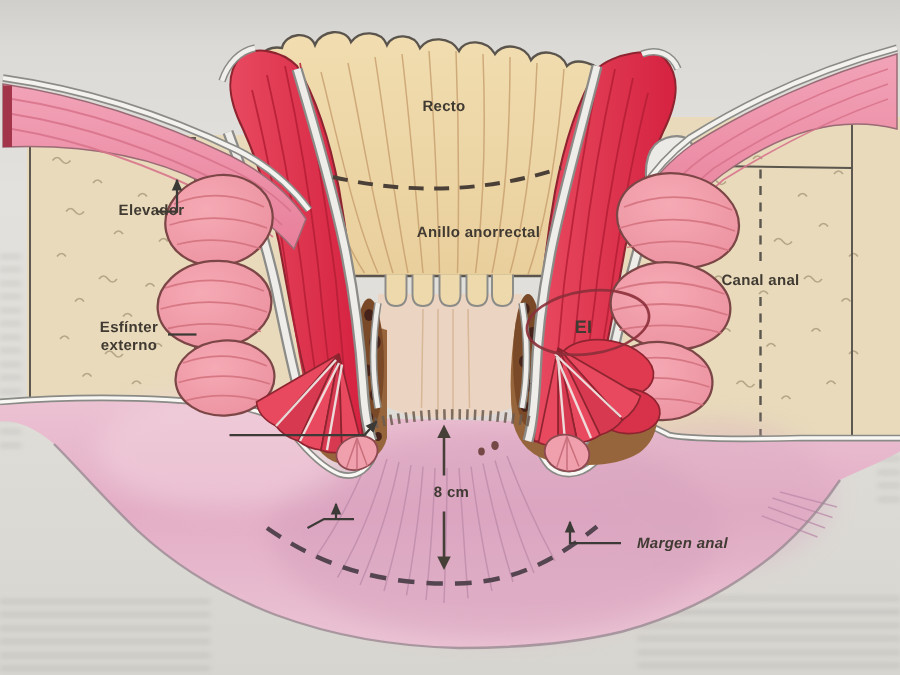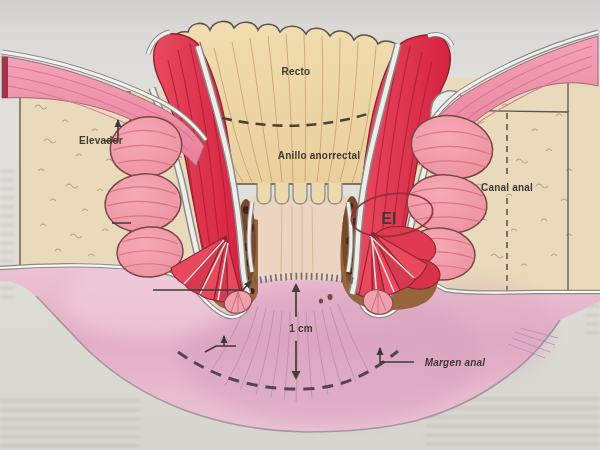--- a/index.html
+++ b/index.html
@@ -15,21 +15,21 @@
     filter:blur(1.8px);
     pointer-events:none;
   }
   .lbl{
     position:absolute;
     font-size:10px;line-height:1.15;font-weight:600;color:#403a32;
     text-align:center;letter-spacing:.2px;white-space:nowrap;
     transform:translate(-50%,-50%);
   }
   .lbl.wrap{white-space:normal;}
-  .lbl.small{font-size:16px;}
+  .lbl.small{font-size:12px;}
 </style>
 </head>
 <body>
 
 <div class="page">
 
   <div class="bleed" style="left:0;top:170px;width:14px;height:130px;"></div>
   <div class="bleed" style="left:585px;top:125px;width:15px;height:210px;"></div>
   <div class="bleed" style="left:425px;top:398px;width:175px;height:52px;"></div>
   <div class="bleed" style="left:0;top:400px;width:140px;height:50px;"></div>
@@ -370,18 +370,19 @@
         <path d="M414,362 L380,362 L380,348" marker-end="url(#ah)"></path>
         <path d="M205,352 L216,346 L236,346"></path>
         <path d="M224,346 L224,336" marker-end="url(#ah)"></path>
       </g>
     </g>
   </svg>
 
   <div class="lbl" style="left:296px;top:72px;">Recto</div>
   <div class="lbl wrap" style="left:299px;top:156px;width:96px;margin-left:20px;">Anillo anorrectal</div>
   <div class="lbl" style="left:74px;top:141px;margin-left:27px;">Elevador</div>
+  <div class="lbl wrap" style="left:86px;top:225px;width:70px;">Esfínter externo</div>
   <div class="lbl" style="left:507px;top:188px;text-align:center;">Canal anal</div>
   <div class="lbl small" style="left:389px;top:219px;">EI</div>
-  <div class="lbl" style="left:301px;top:329px;">1 cm</div>
+  <div class="lbl" style="left:301px;top:329px;">8 cm</div>
   <div class="lbl" style="left:455px;top:363px;font-style:italic;">Margen anal</div>
 
 </div>
 
 </body></html>

